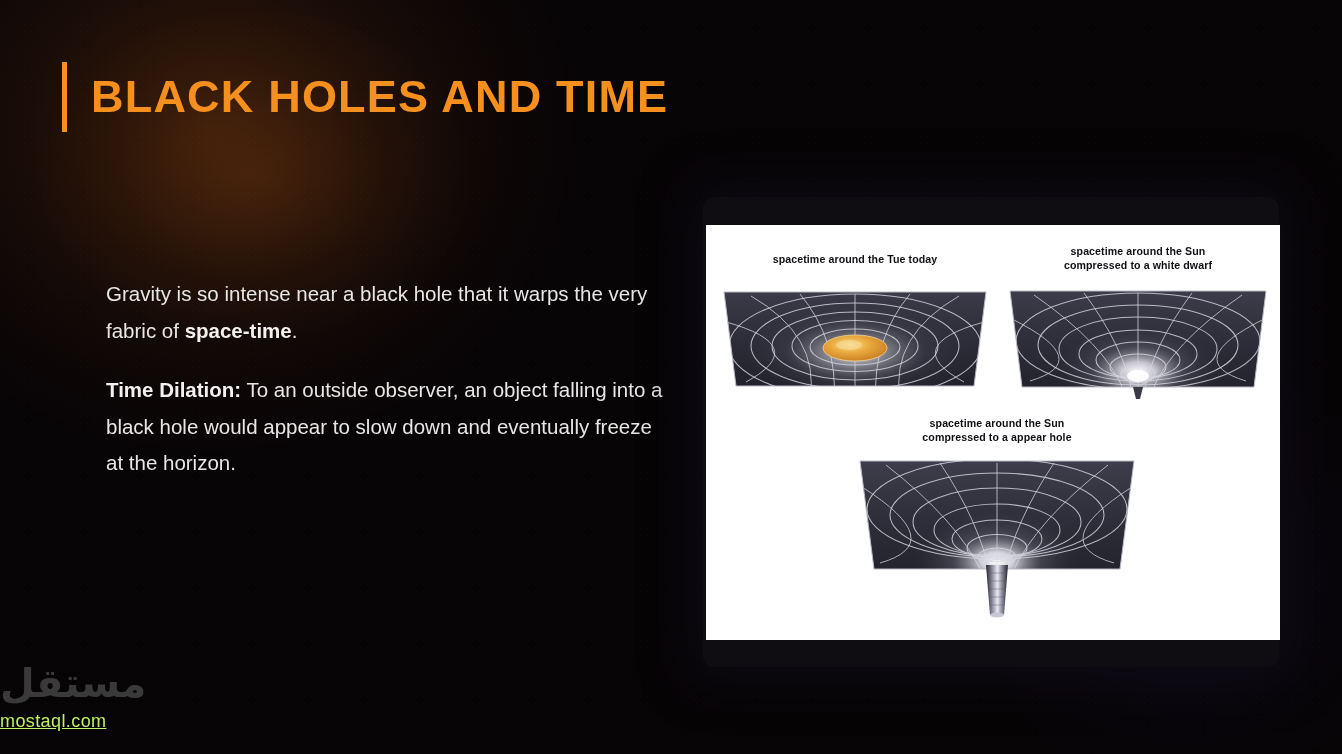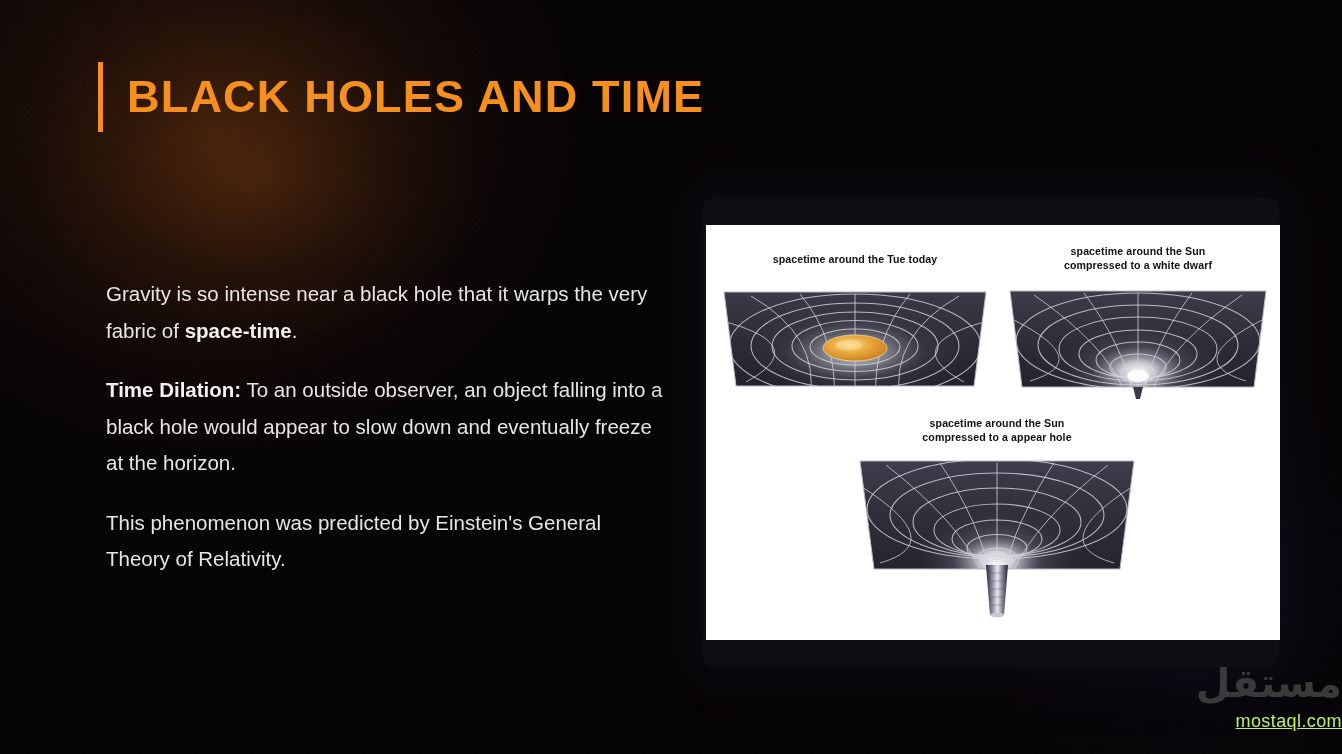--- a/index.html
+++ b/index.html
@@ -69,21 +69,20 @@
     opacity: .55;
   }
 
   
   .title-wrap {
     position: absolute;
     left: 62px;
     top: 62px;
     display: flex;
     align-items: center;
-    margin-left: 36px;
   }
   .title-bar {
     width: 5px;
     min-height: 70px;
     background: #F5901F;
     margin-right: 24px;
     flex: none;
   }
   .title-text {
     color: #F5901F;
@@ -160,23 +159,22 @@
     height: 27px;
     background: #100D12;
     border-radius: 0 0 12px 12px;
   }
 
   
   .watermark {
     position: absolute;
     left: 0; right: 0;
     bottom: 18px;
-    text-align: right;
+    text-align: left;
     pointer-events: none;
-    padding-left: 22px;
   }
   .wm-ar {
     color: #3A3A3A;
     font-size: 40px;
     font-weight: 700;
     line-height: 46px;
     direction: rtl;
     font-family: "DejaVu Sans", sans-serif;
   }
   .wm-en {
@@ -206,21 +204,20 @@
   <div class="body-col">
 
     <p class="para">
       <span>Gravity is so intense near a black hole that it warps the very fabric of </span><b>space-time</b><span>.</span>
     </p>
 
     <p class="para">
       <b>Time Dilation:</b><span> To an outside observer, an object falling into a black hole would appear to slow down and eventually freeze at the horizon.</span>
     </p>
 
-    <p class="para">This phenomenon was predicted by Einstein's General Theory of Relativity.</p>
   </div>
 
   <div class="panel">
     <div class="panel-inner">
 
       <div class="fig" id="fig-sun-today">
         <div class="fig-cap">spacetime around the Tue today</div>
         <div class="fig-art">
           <svg width="278" height="128" viewBox="0 0 278 128">
             <defs>

